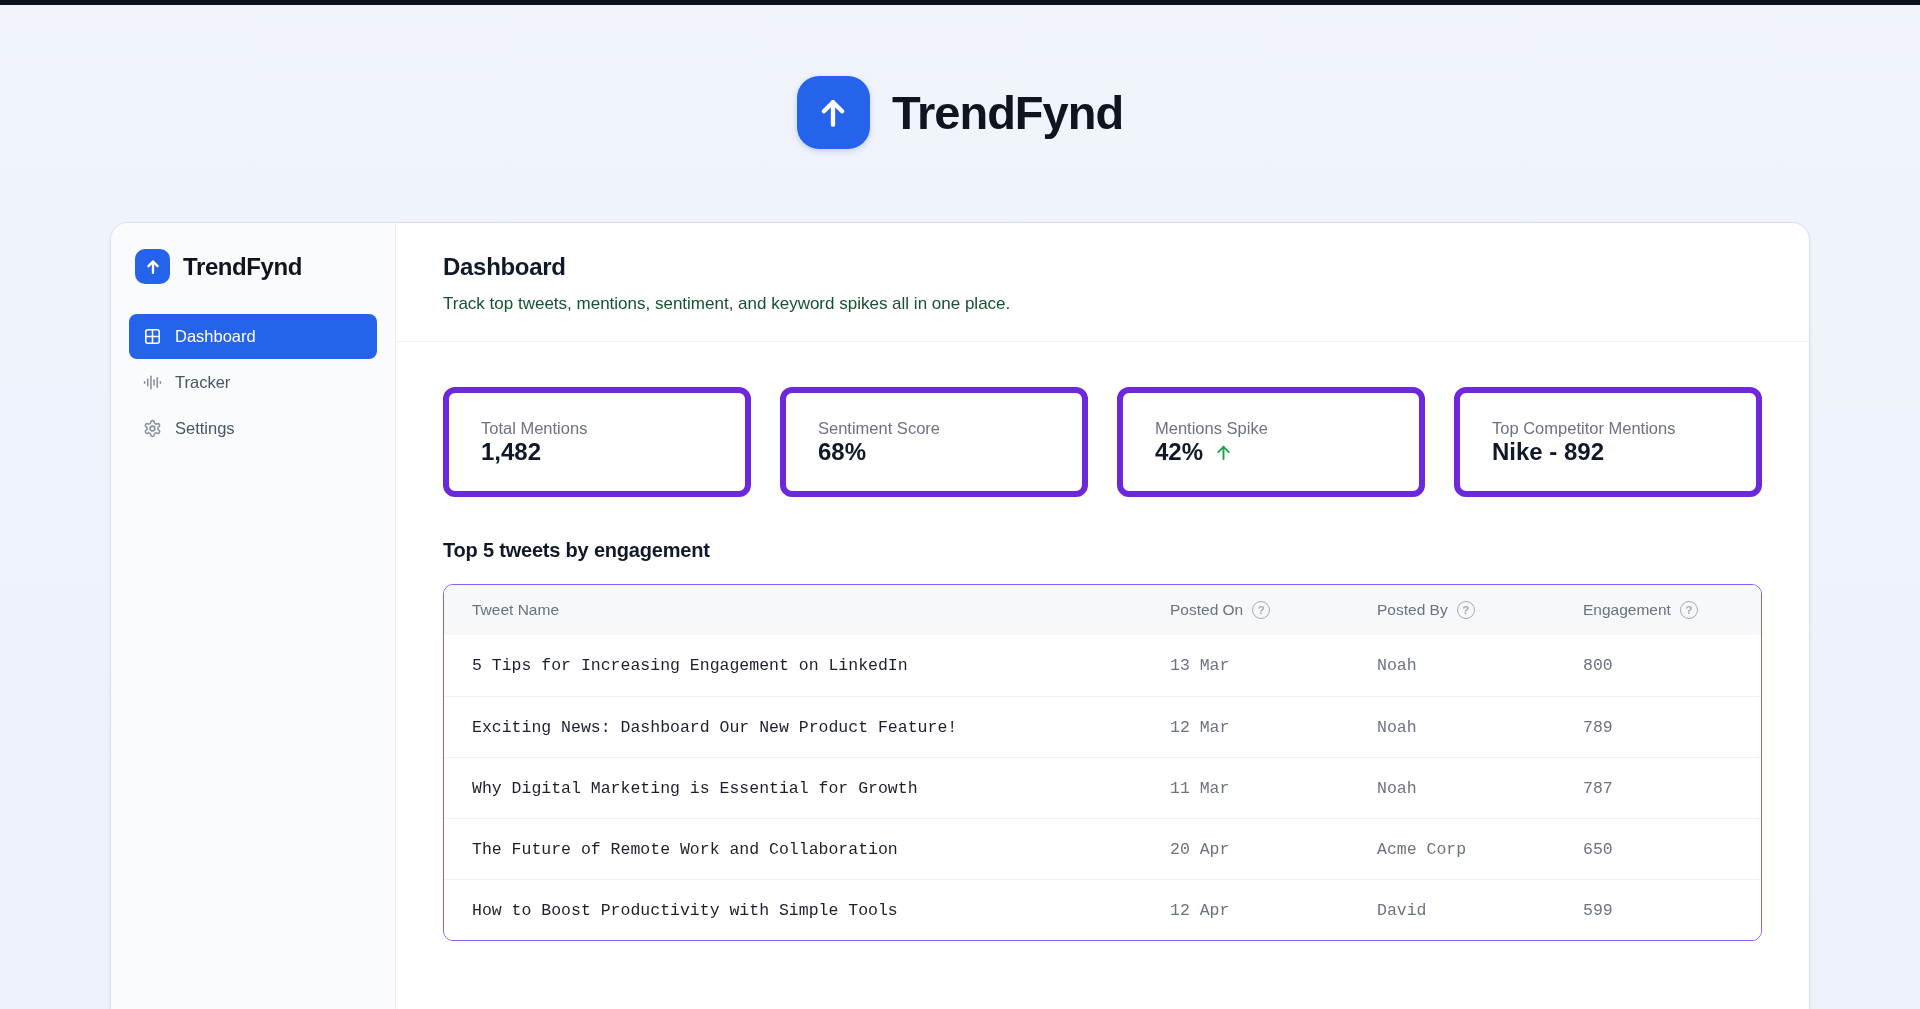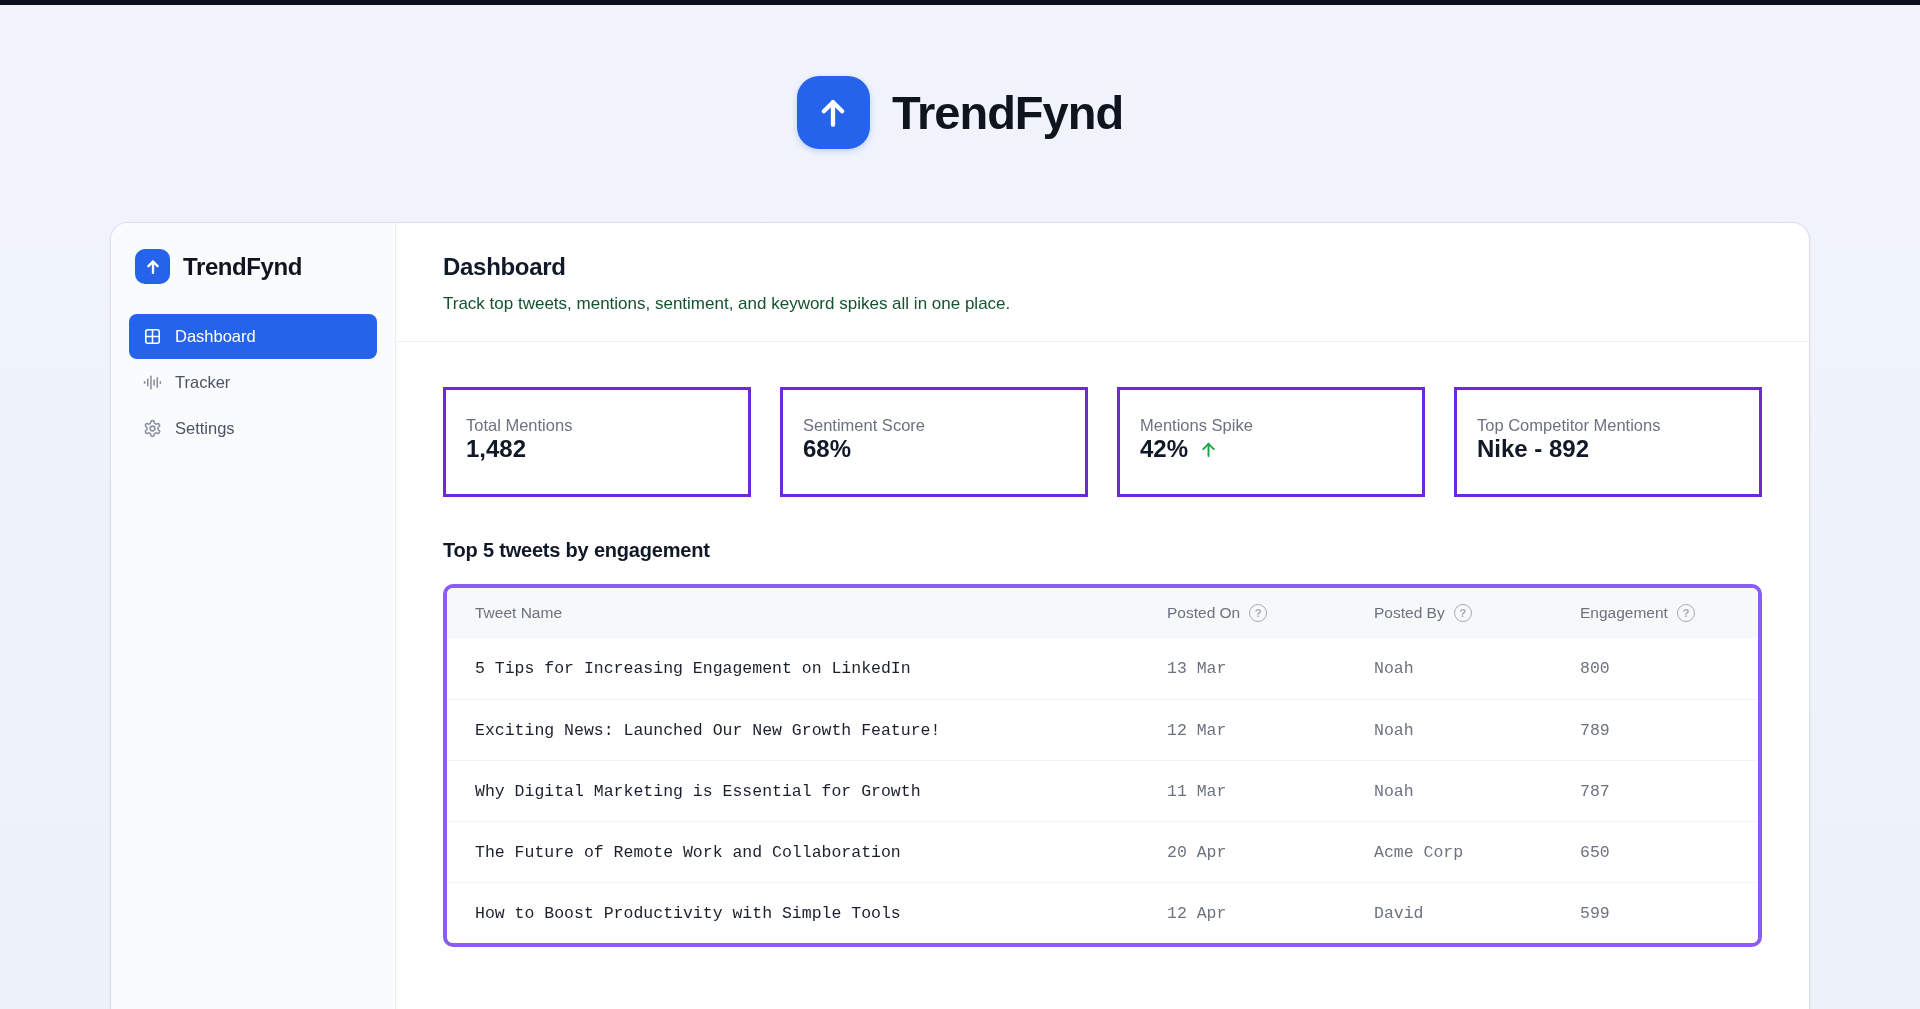--- a/index.html
+++ b/index.html
@@ -62,37 +62,37 @@
   .nav-item.active .icn { color: #ffffff; }
   
   .main { flex: 1; display: flex; flex-direction: column; min-width: 0; }
   .main-header { padding: 30px 47px 27px 47px; border-bottom: 1px solid #eef0f4; }
   .main-header h1 { font-size: 24px; font-weight: 700; letter-spacing: -0.3px; color: #111827; }
   .main-header p { margin-top: 13px; font-size: 17px; color: #14532d; }
   .content { padding: 45px 47px 0 47px; }
   
   .stats { display: grid; grid-template-columns: repeat(4, 1fr); gap: 29px; }
   .stat-card {
-    border: 3px solid #6d28d9; border-radius: 0;
-    height: 110px; padding: 26px 20px; background: #fff;
+    border: 6px solid #6d28d9; border-radius: 12px;
+    height: 110px; padding: 26px 32px; background: #fff;
   }
   .stat-card .stat-label { font-size: 16.5px; color: #6b7280; }
   .stat-card .stat-value {
     font-size: 24px; font-weight: 600; color: #111827;
     display: flex; align-items: center; gap: 10px;
   }
   .trend-up { display: inline-flex; color: #16a34a; }
   
   .section-title { font-size: 20px; font-weight: 600; letter-spacing: -0.2px; color: #111827; }
   .tweets-title { margin-top: 42px; }
   .words-title { margin-top: 44px; }
   
   .table {
     margin-top: 22px;
-    border: 4px solid #8b5cf6; border-radius: 10px; overflow: hidden;
+    border: 1px solid #8b5cf6; border-radius: 10px; overflow: hidden;
     background: #fff;
   }
   .trow {
     display: grid;
     grid-template-columns: 1fr 207px 206px 178px;
     align-items: center;
   }
   .thead { background: #f7f8f9; height: 50px; }
   .thead .cell { font-size: 15.5px; color: #6b7280; display: flex; align-items: center; gap: 9px; }
   .tbody-row { height: 61px; border-top: 1px solid #f1f2f5; background: #fff; font-family: Liberation Mono, monospace; }
@@ -226,21 +226,21 @@
           </div>
         </div>
 
         <div class="trow tbody-row" style="border-top:none">
           <div class="cell cell-name">5 Tips for Increasing Engagement on LinkedIn</div>
           <div class="cell cell-muted">13 Mar</div>
           <div class="cell cell-muted">Noah</div>
           <div class="cell cell-muted">800</div>
         </div>
         <div class="trow tbody-row">
-          <div class="cell cell-name">Exciting News: Launched Our New Growth Feature!</div>
+          <div class="cell cell-name">Exciting News: Dashboard Our New Product Feature!</div>
           <div class="cell cell-muted">12 Mar</div>
           <div class="cell cell-muted">Noah</div>
           <div class="cell cell-muted">789</div>
         </div>
         <div class="trow tbody-row">
           <div class="cell cell-name">Why Digital Marketing is Essential for Growth</div>
           <div class="cell cell-muted">11 Mar</div>
           <div class="cell cell-muted">Noah</div>
           <div class="cell cell-muted">787</div>
         </div>

